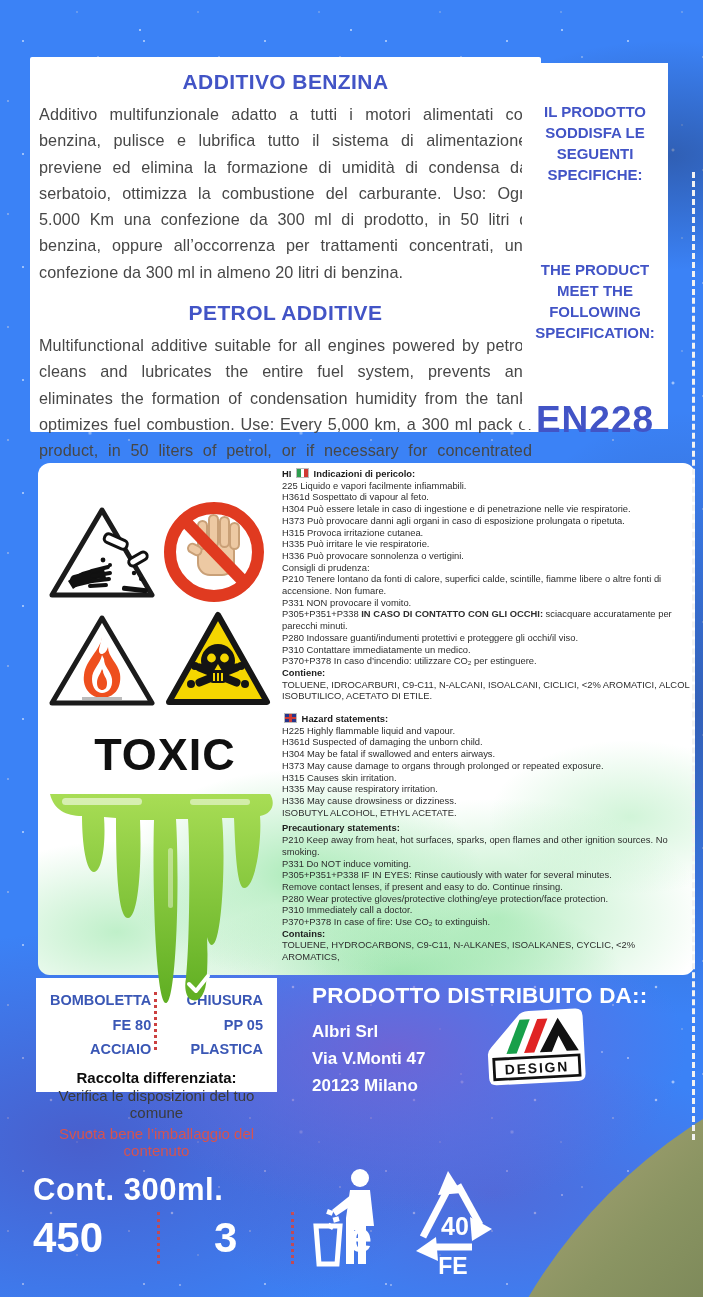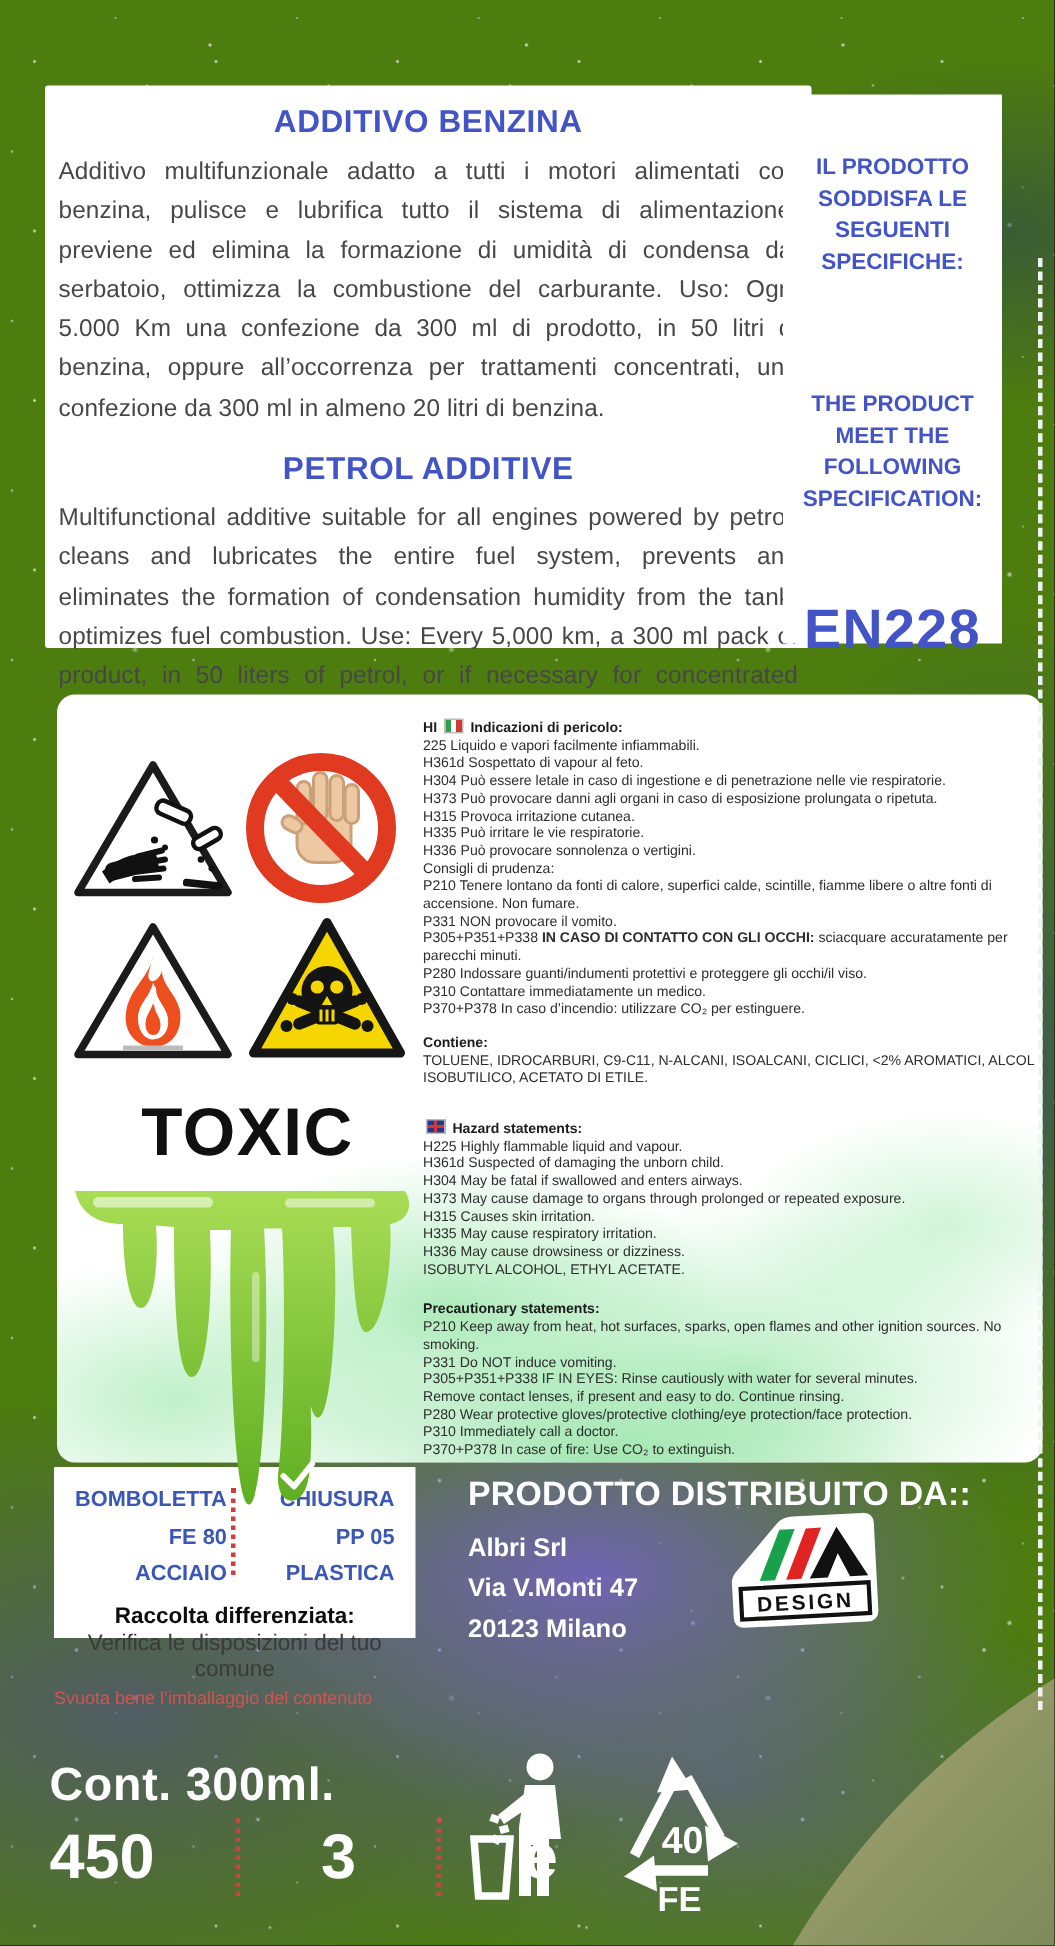--- a/index.html
+++ b/index.html
@@ -1,16 +1,16 @@
 <!DOCTYPE html>
 <html><head>
 <meta charset="utf-8">
 <style>
   html,body{margin:0;padding:0;background:#000;}
-  .page{position:relative;width:703px;height:1297px;overflow:hidden;background:#4d7c0f;
+  .page{position:relative;width:703px;height:1297px;overflow:hidden;background:#3b82f6;
         font-family:"Liberation Sans",sans-serif;}
   
   .stars,.stars2,.nebula{position:absolute;inset:0;pointer-events:none;}
   .stars{background-image:
     radial-gradient(1.4px 1.4px at 23px 41px,#fff,transparent),
     radial-gradient(1px 1px at 77px 12px,#cfd2da,transparent),
     radial-gradient(1.7px 1.7px at 51px 83px,#fff,transparent),
     radial-gradient(1.1px 1.1px at 98px 57px,#e8e8ee,transparent),
     radial-gradient(1.2px 1.2px at 8px 101px,#d7d7df,transparent);
     background-size:121px 113px;}
@@ -60,38 +60,38 @@
       radial-gradient(ellipse 200px 110px at 90% 45%,rgba(140,228,158,.4),transparent 70%);}
   .pic{position:absolute;}
   .pic1{left:8px;top:40px;}  .pic2{left:124px;top:36px;}
   .pic3{left:8px;top:148px;} .pic4{left:126px;top:146px;}
   .toxic-text{position:absolute;left:2px;top:266px;width:250px;text-align:center;
     font-size:45px;font-weight:900;color:#101010;letter-spacing:1px;z-index:3;
     text-shadow:-2px -2px 0 #fff,2px -2px 0 #fff,-2px 2px 0 #fff,2px 2px 0 #fff,0 0 4px #fff;}
   .hz-col{position:absolute;left:244px;top:5px;width:410px;font-size:9.4px;line-height:11.7px;
     color:#2d2d2d;z-index:2;}
   .hz-line{margin:0;}
-  .hz-head{font-weight:bold;color:#1c1c1c;margin-top:11px;}
+  .hz-head{font-weight:bold;color:#1c1c1c;}
   .hz-gap{height:11px;}
   .hz-gap-sm{height:4px;}
   .flag{display:inline-block;width:11px;height:8px;vertical-align:-1px;border:1px solid #bbb;margin:0 2px;}
   .flag-it{background:linear-gradient(90deg,#2e9e4f 33%,#fff 33% 66%,#d03a33 66%);}
   .flag-uk{background:
     linear-gradient(90deg,transparent 40%,#d03a33 40% 60%,transparent 60%),
     linear-gradient(0deg,transparent 34%,#d03a33 34% 66%,transparent 66%),#27348b;}
   
   .slime{position:absolute;left:40px;top:788px;z-index:5;}
   
   .packaging-box{left:36px;top:978px;width:241px;height:114px;padding-top:10px;box-sizing:border-box;}
   .pack-cols{display:flex;justify-content:space-between;padding:0 14px;position:relative;}
   .pack-col{font-size:14.5px;font-weight:bold;color:#3a57b5;line-height:24.5px;text-align:right;}
   .pack-div{position:absolute;left:118px;top:4px;height:58px;border-left:3px dotted #cc4040;}
   .pack-title{margin-top:7px;text-align:center;font-size:15px;font-weight:bold;color:#0d0d0d;}
   .pack-sub{text-align:center;font-size:15px;color:#3a3a3a;margin-top:1px;}
-  .pack-red{font-size:12px;color:#d5534f;margin-top:4px;}
+  .pack-red{text-align:center;font-size:15px;color:#d5534f;margin-top:4px;}
   
   .distributor{position:absolute;left:312px;top:983px;width:385px;color:#fff;z-index:2;}
   .dist-title{font-size:22.5px;font-weight:bold;letter-spacing:.2px;}
   .dist-lines{margin-top:9px;font-size:17px;font-weight:bold;line-height:27px;}
   .design-logo{position:absolute;left:478px;top:1008px;transform:rotate(-3deg);z-index:2;}
   
   .cont-line{position:absolute;left:33px;top:1172px;color:#fff;font-size:31px;font-weight:bold;
     letter-spacing:.5px;z-index:2;}
   .codes-row{position:absolute;left:33px;top:1212px;display:flex;align-items:center;color:#fff;
     font-size:42px;font-weight:bold;z-index:2;gap:34px;}

